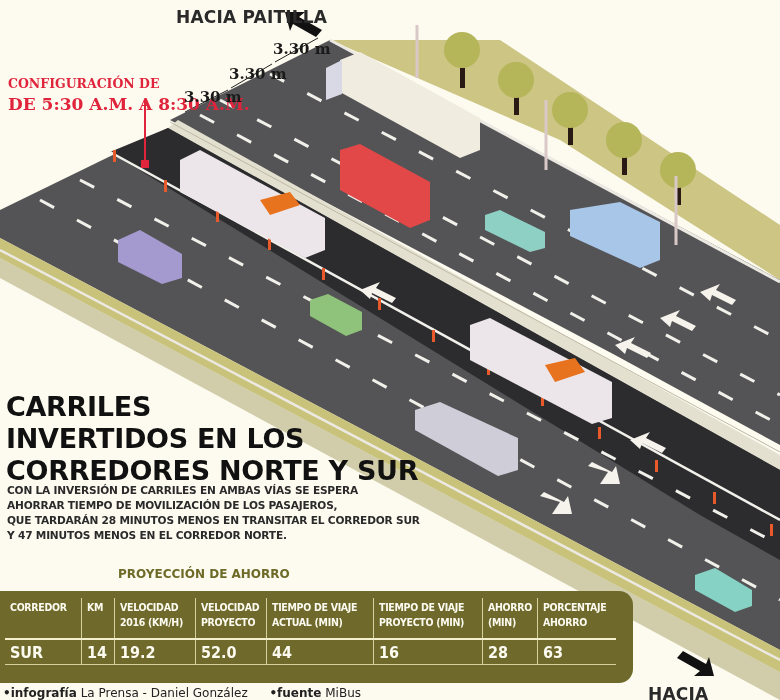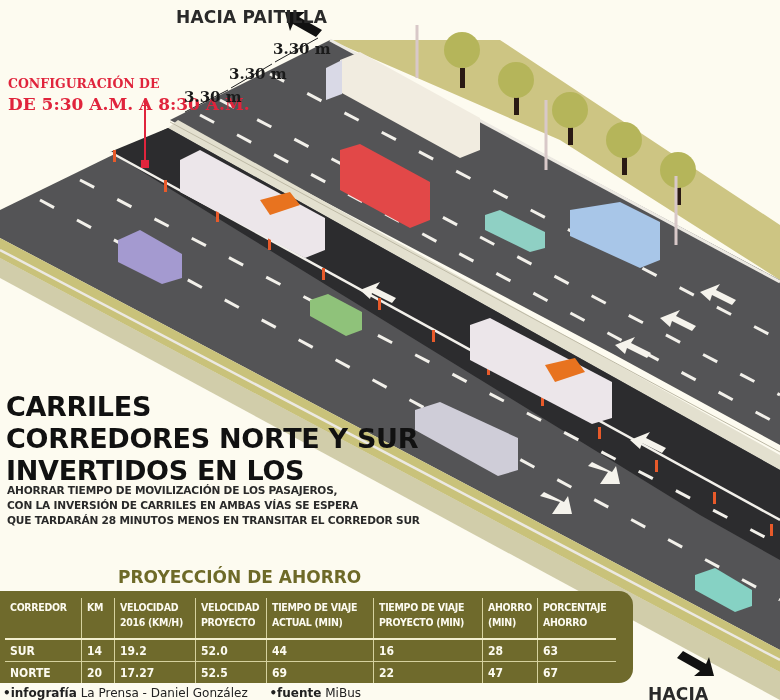--- a/index.html
+++ b/index.html
@@ -30,39 +30,39 @@
   }
   .intro {
     position: absolute; left: 7px; top: 483px; width: 430px;
     font-family: "DejaVu Sans", sans-serif; font-weight: bold;
     font-size: 10.6px; line-height: 15px; color: #2a2a2a; letter-spacing: -0.2px;
   }
   .intro span { display: block; white-space: nowrap; }
 
   .table-title {
     position: absolute; left: 118px; top: 567px;
-    font-family: "DejaVu Sans", sans-serif; font-weight: bold; font-size: 17px; color: #6e6a28;
+    font-family: "DejaVu Sans", sans-serif; font-weight: bold; font-size: 12px; color: #6e6a28;
   }
   .savings-table {
     position: absolute; left: 0; top: 591px; width: 633px; height: 92px;
     background: #6f6a2c; border-radius: 0 14px 14px 0;
   }
   .savings-table table {
     position: absolute; left: 5px; top: 7px; border-collapse: collapse;
     font-family: "DejaVu Sans Condensed", "DejaVu Sans", sans-serif; color: #fdfbf0;
   }
   .savings-table th {
     font-size: 10.5px; font-weight: bold; text-align: left; vertical-align: top;
     line-height: 15px; padding: 2px 3px 4px 5px; border-left: 1px solid #d6d29f;
     letter-spacing: -0.3px; height: 34px; white-space: nowrap;
   }
   .savings-table th:first-child, .savings-table td:first-child { border-left: none; }
   .savings-table thead tr { border-bottom: 2px solid #f3efcf; }
   .savings-table td {
-    font-size: 12px; font-weight: bold; padding: 3px 5px 2px 5px;
+    font-size: 16px; font-weight: bold; padding: 3px 5px 2px 5px;
     border-left: 1px solid #d6d29f; height: 16px;
   }
   .savings-table tbody tr:first-child { border-bottom: 1px solid #d6d29f; }
 
   .credits {
     position: absolute; left: 3px; top: 686px; font-size: 12px; color: #222;
     font-family: "DejaVu Sans", sans-serif;
     text-align: center;
   }
   .credits b { font-weight: bold; }
@@ -190,28 +190,29 @@
   <span class="l1">CONFIGURACIÓN DE</span>
   <span class="l3">DE 5:30 A.M. A 8:30 A.M.</span>
 </div>
 
 <div class="dim" style="left:184px; top:88px;">3.30 m</div>
 <div class="dim" style="left:229px; top:65px;">3.30 m</div>
 <div class="dim" style="left:273px; top:40px;">3.30 m</div>
 
 <div class="headline">
   <div>CARRILES</div>
+  <div>INVERTIDOS EN LOS</div>
   <div>CORREDORES NORTE Y SUR</div>
-  <div>INVERTIDOS EN LOS</div>
 </div>
 
 <div class="intro">
+  <span>CON LA INVERSIÓN DE CARRILES EN AMBAS VÍAS SE ESPERA</span>
   <span>AHORRAR TIEMPO DE MOVILIZACIÓN DE LOS PASAJEROS,</span>
-  <span>CON LA INVERSIÓN DE CARRILES EN AMBAS VÍAS SE ESPERA</span>
   <span>QUE TARDARÁN 28 MINUTOS MENOS EN TRANSITAR EL CORREDOR SUR</span>
+  <span>Y 47 MINUTOS MENOS EN EL CORREDOR NORTE.</span>
 </div>
 
 <div class="table-title">PROYECCIÓN DE AHORRO</div>
 
 <div class="savings-table">
   <table>
     <thead>
       <tr>
         <th style="width:68px"><span>CORREDOR</span></th>
         <th style="width:24px"><span>KM</span></th>
@@ -227,30 +228,20 @@
       <tr>
         <td>SUR</td>
         <td>14</td>
         <td>19.2</td>
         <td>52.0</td>
         <td>44</td>
         <td>16</td>
         <td>28</td>
         <td>63</td>
       </tr>
-      <tr>
-        <td>NORTE</td>
-        <td>20</td>
-        <td>17.27</td>
-        <td>52.5</td>
-        <td>69</td>
-        <td>22</td>
-        <td>47</td>
-        <td>67</td>
-      </tr>
     </tbody>
   </table>
 </div>
 
 <div class="credits">
   <b>•infografía</b>
   <span>La Prensa - Daniel González</span>
   <span class="gap"></span>
   <b>•fuente</b>
   <span>MiBus</span>

